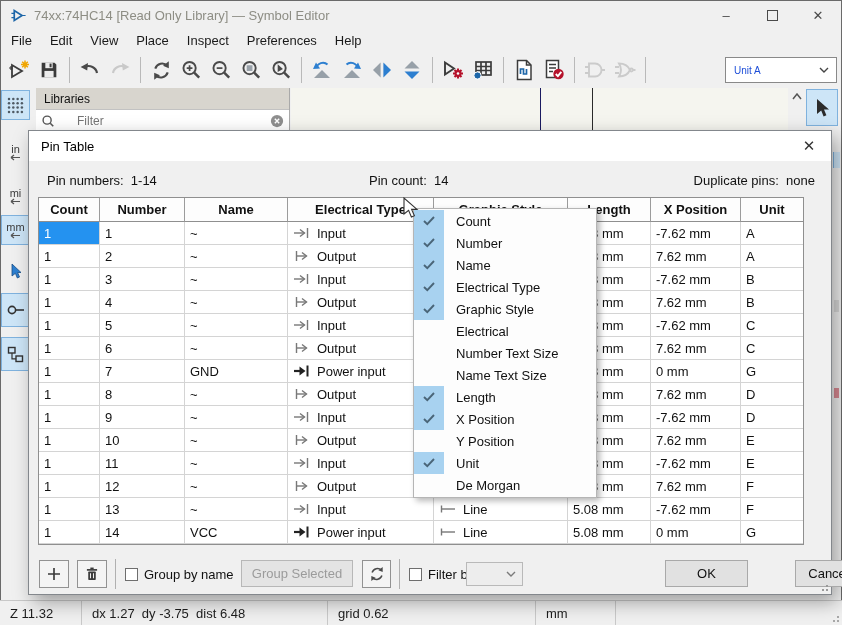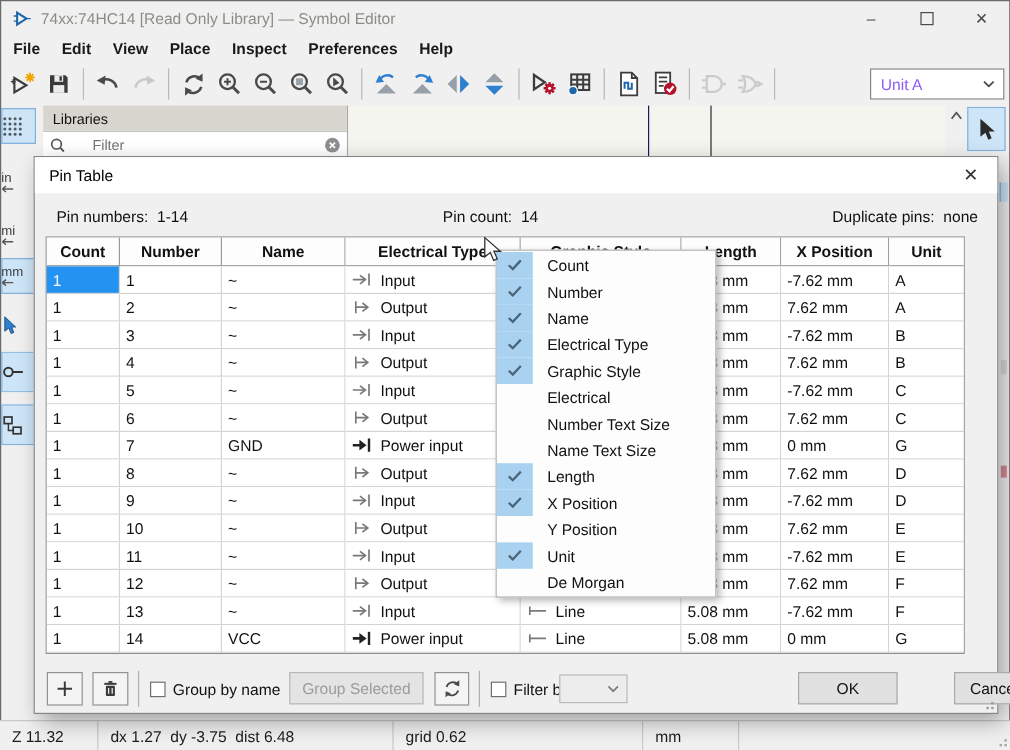--- a/index.html
+++ b/index.html
@@ -8,30 +8,30 @@
        box-shadow:inset 0 0 0 1px #6a6a6a;}
   
   .titlebar{position:absolute;left:0;top:0;width:100%;height:30px;display:flex;align-items:center;}
   .app-icon{margin-left:10px;display:flex;}
   .title-text{color:#8d8d84;font-size:13px;margin-left:7px;}
   .win-controls{position:absolute;right:1px;top:1px;height:29px;display:flex;}
   .win-btn{width:46px;height:29px;display:flex;align-items:center;justify-content:center;color:#4a4a4a;font-size:13px;}
   .max-glyph{width:9px;height:9px;border:1px solid #4a4a4a;display:inline-block;}
   
   .menubar{position:absolute;top:30px;left:2px;height:22px;display:flex;font-size:13px;color:#1a1a1a;}
-  .menubar>div{padding:3px 9px;font-weight:bold;}
+  .menubar>div{padding:3px 9px;}
   
   .toolbar{position:absolute;top:52px;left:0;width:842px;height:36px;display:flex;align-items:center;padding-left:4px;box-sizing:border-box;}
   .tbtn{width:30px;height:30px;display:flex;align-items:center;justify-content:center;}
   .tsep{width:1px;height:26px;background:#b9b9b9;margin:0 5px;}
-  .unit-select{position:absolute;right:5px;top:57px;width:112px;height:26px;background:#fff;border:1px solid #898989;display:flex;align-items:center;font-size:13px;color:#8b5cf6;padding-left:8px;box-sizing:border-box;}
+  .unit-select{position:absolute;right:5px;top:57px;width:112px;height:26px;background:#fff;border:1px solid #898989;display:flex;align-items:center;font-size:10px;color:#1d4ed8;padding-left:8px;box-sizing:border-box;}
   .unit-select svg{position:absolute;right:7px;}
   
   .leftstrip{position:absolute;left:0;top:88px;width:30px;height:470px;z-index:1;}
-  .lbtn{position:absolute;left:1px;width:29px;display:flex;flex-direction:column;justify-content:center;font-size:11px;color:#3c3c3c;line-height:10px;}
+  .lbtn{position:absolute;left:1px;width:29px;display:flex;flex-direction:column;align-items:center;justify-content:center;font-size:11px;color:#3c3c3c;line-height:10px;}
   .lbtn.active{background:#cde5f7;box-shadow:inset 0 0 0 1px #7fb2de;}
   .lib-panel{position:absolute;left:36px;top:88px;width:254px;height:42px;border-right:1px solid #a9a9a9;box-sizing:border-box;z-index:1;}
   .lib-header{height:21px;background:#d8d5ce;font-size:12px;padding-left:8px;display:flex;align-items:center;color:#111;}
   .lib-filter{height:21px;background:#fff;display:flex;align-items:center;padding:0 5px;gap:22px;border-top:1px solid #c2c2c2;}
   .lib-filter .ph{color:#757575;font-size:12px;flex:1;}
   .canvas{position:absolute;left:291px;top:88px;width:497px;height:42px;background:#f5f5ef;z-index:1;}
   .vline{position:absolute;top:0;width:1px;height:42px;}
   .scrollup{position:absolute;left:788px;top:88px;width:17px;height:42px;background:#f0f0f0;display:flex;justify-content:center;padding-top:5px;box-sizing:border-box;z-index:1;}
   .arrowtool{position:absolute;left:806px;top:89px;width:32px;height:37px;background:#cde5f7;box-shadow:inset 0 0 0 1px #7fb2de;display:flex;align-items:center;justify-content:center;z-index:1;}
   .frag{position:absolute;z-index:1;}

